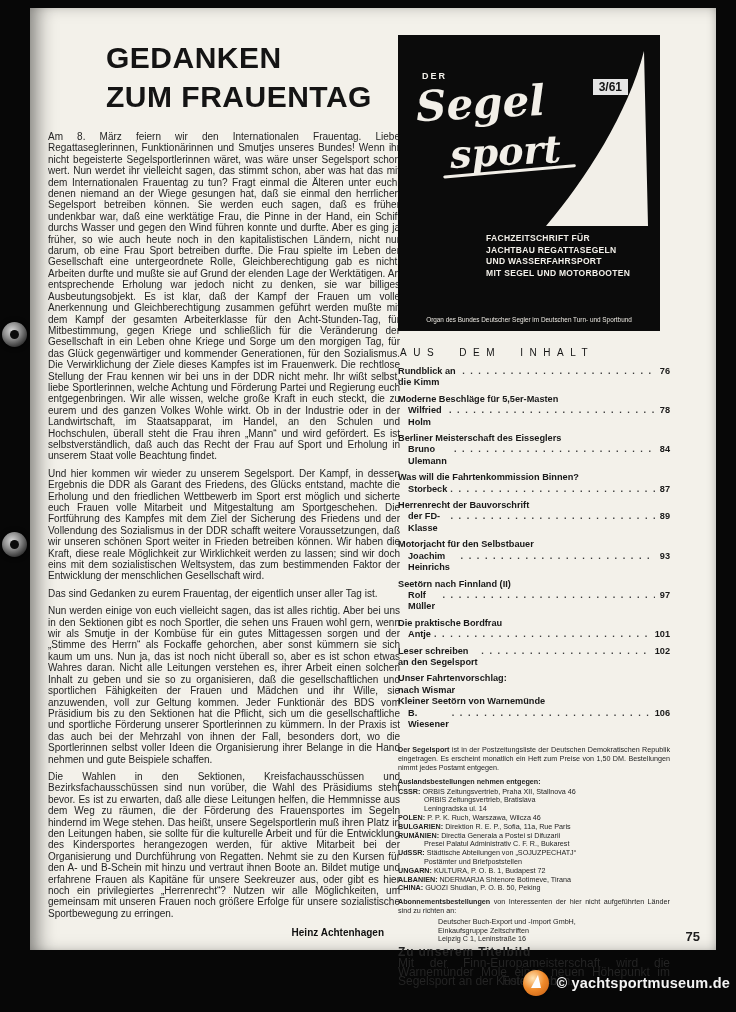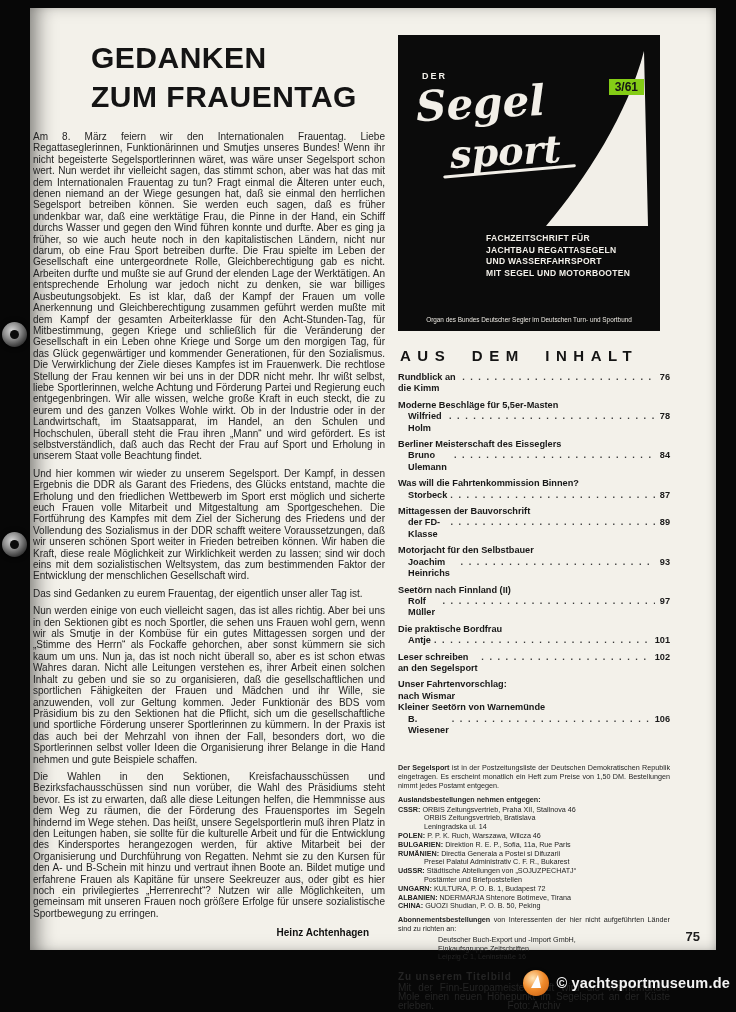--- a/index.html
+++ b/index.html
@@ -12,68 +12,68 @@
 
   
   .ring { position:absolute; left:2px; width:25px; height:25px; border-radius:50%;
           background: radial-gradient(circle at 40% 35%, #d6d6d6 0%, #8d8d8d 38%, #2d2d2d 78%, #0c0c0c 100%);
           box-shadow:0 0 5px rgba(0,0,0,.9); }
   .ring::after { content:""; position:absolute; left:8px; top:8px; width:9px; height:9px; border-radius:50%;
           background:#0b0b0b; }
   .ring.r1 { top:322px; } .ring.r2 { top:532px; }
 
   
-  .article { position:absolute; left:3px; top:30px; width:352px; color:#1d1d1d; }
+  .article { position:absolute; left:18px; top:30px; width:352px; color:#1d1d1d; }
   .title { margin:0 0 0 58px; font-size:30px; line-height:39px; font-weight:bold; letter-spacing:0.5px;
            color:#141414; }
   .body-text { margin-top:15px; font-size:10px; line-height:11.4px; text-align:justify; color:#242424; }
   .para { margin:0 0 6px 0; }
   .signature { text-align:right; font-weight:bold; font-size:10px; margin:8px 16px 0 0; color:#101010; }
 
   
   .right-col { position:absolute; left:368px; top:27px; width:272px; }
 
   
   .masthead { position:relative; width:262px; height:296px; background:#0b0b0b; color:#f2efe8; }
   .sail { position:absolute; top:16px; right:12px; }
-  .issue-badge { position:absolute; top:44px; right:16px; background:#84cc16; color:#141414;
+  .issue-badge { position:absolute; top:44px; right:32px; background:#e5e5e5; color:#141414;
                  font-size:12px; font-weight:bold; padding:1px 6px; }
   .der { position:absolute; top:36px; left:24px; font-size:9px; font-weight:bold; letter-spacing:2px; }
   .logo-segel { position:absolute; top:44px; left:18px; font-family:"DejaVu Serif", serif; font-style:italic;
                 font-weight:bold; font-size:42px; transform:rotate(-3deg); }
   .logo-sport { position:absolute; top:94px; left:52px; font-family:"DejaVu Serif", serif; font-style:italic;
                 font-weight:bold; font-size:38px; transform:rotate(-3deg); }
   .logo-sport::after { content:""; position:absolute; left:-8px; right:-14px; bottom:2px; height:2.5px;
                 background:#f2efe8; border-radius:2px; transform:rotate(-2deg); }
   .mast-subtitle { position:absolute; left:88px; top:198px; font-size:8.5px; font-weight:bold;
                 line-height:11.5px; letter-spacing:0.3px; }
   .organ { position:absolute; left:6px; right:6px; bottom:8px; text-align:center; font-size:6.4px; color:#e9e6df; }
 
   
   .toc { margin-top:0; color:#191919; }
-  .toc-heading { margin:16px 0 8px 2px; font-size:15px; font-weight:bold; letter-spacing:6.5px;
+  .toc-heading { margin:16px 0 8px 2px; font-size:10px; font-weight:normal; letter-spacing:6.5px;
                  word-spacing:10px; white-space:nowrap; color:#141414; }
   .toc-row { display:flex; align-items:baseline; font-size:9.2px; font-weight:bold; line-height:11.4px; }
   .toc-row.entry-start { margin-top:5px; }
   .toc-row.indent { padding-left:10px; }
   .leader { flex:1 1 auto; overflow:hidden; white-space:nowrap; margin:0 3px; min-width:8px; color:#3a3a3a; }
   .leader::after { content:". . . . . . . . . . . . . . . . . . . . . . . . . . . . . . . . . . . . . . . ."; letter-spacing:1.5px; }
   .toc-page { margin-left:2px; }
 
   
-  .imprint { margin-top:28px; width:272px; font-size:7.2px; line-height:8.8px; color:#242424; }
+  .imprint { margin-top:16px; width:272px; font-size:7.2px; line-height:8.8px; color:#242424; }
   .imp-bold { font-weight:bold; }
   .imp-intro { text-align:justify; margin-bottom:5px; }
   .imp-heading { font-weight:bold; margin-bottom:1px; }
   .imp-row.indent { padding-left:26px; }
   .imp-abo { margin-top:5px; text-align:justify; }
   .imp-address { margin-top:2px; padding-left:40px; }
 
   
-  .titelbild { margin-top:10px; font-size:10px; line-height:9px; color:#242424; width:272px; }
+  .titelbild { margin-top:4px; font-size:12px; line-height:9px; color:#242424; width:272px; }
   .tb-heading { font-weight:bold; letter-spacing:0.8px; margin-bottom:2px; }
   .tb-body { text-align:justify; }
   .tb-credit { text-align:center; margin-top:-9px; }
 
   .page-number { position:absolute; right:16px; top:921px; font-size:13px; font-weight:bold; color:#1e1e1e; }
 
   
   .watermark { position:absolute; right:6px; bottom:16px; display:flex; align-items:center; gap:7px; }
   .wm-icon { position:relative; width:26px; height:26px; border-radius:50%;
              background: radial-gradient(circle at 38% 32%, #ffe3b3 0%, #f08a2a 48%, #c25a12 100%);
@@ -173,21 +173,21 @@
 
             </div>
 
             <div class="toc-row indent">
               <span class="toc-text">Storbeck</span>
               <span class="leader"></span>
               <span class="toc-page">87</span>
             </div>
 
             <div class="toc-row entry-start">
-              <span class="toc-text">Mittagessen der Bauvorschrift</span>
+              <span class="toc-text">Herrenrecht der Bauvorschrift</span>
 
             </div>
 
             <div class="toc-row indent">
               <span class="toc-text">der FD-Klasse</span>
               <span class="leader"></span>
               <span class="toc-page">89</span>
             </div>
 
             <div class="toc-row entry-start">

